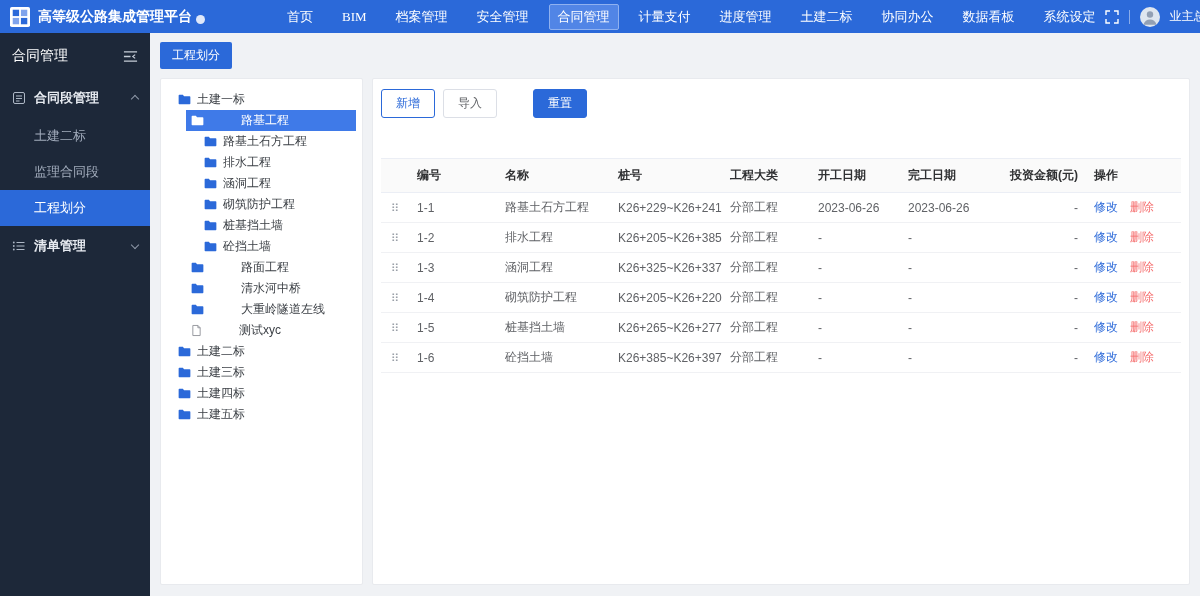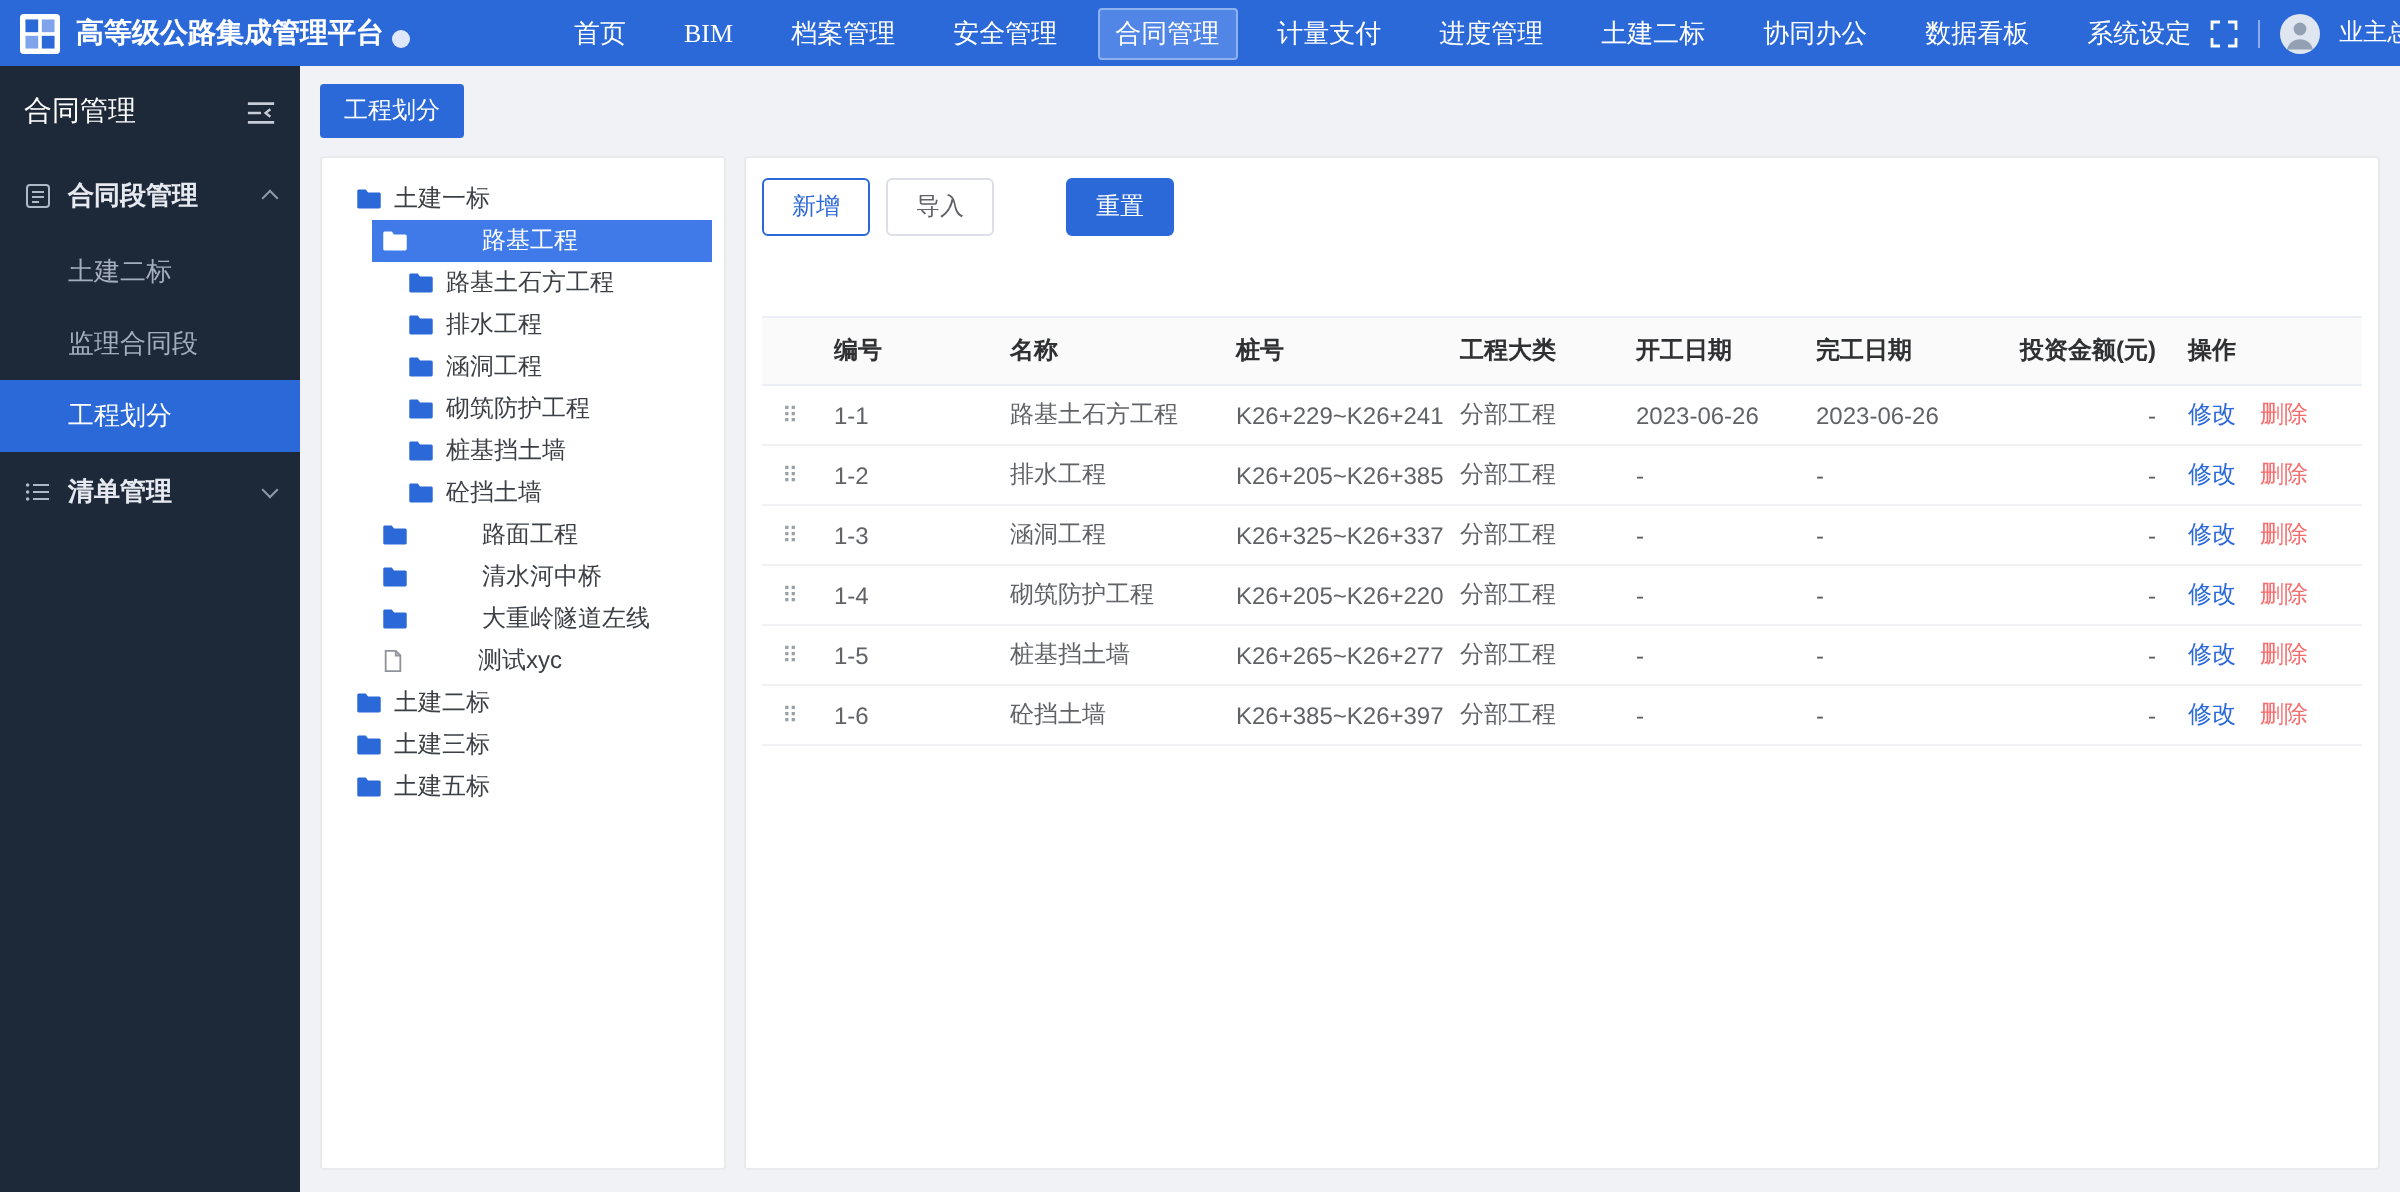--- a/index.html
+++ b/index.html
@@ -295,20 +295,28 @@
               </svg>
             </span>
             <span>土建三标</span>
           </div>
           <div class="tree-row lvl0">
             <span class="tree-icon">
               <svg width="13" height="11" viewBox="0 0 14 12">
                 <path fill="currentColor" d="M1.4 0.8h3.8l1.3 1.7h6.1c.5 0 .8.4.8.8v7.1c0 .5-.4.8-.8.8H1.4c-.5 0-.8-.4-.8-.8V1.6c0-.5.4-.8.8-.8z"></path>
               </svg>
             </span>
+            <span>土建四标</span>
+          </div>
+          <div class="tree-row lvl0">
+            <span class="tree-icon">
+              <svg width="13" height="11" viewBox="0 0 14 12">
+                <path fill="currentColor" d="M1.4 0.8h3.8l1.3 1.7h6.1c.5 0 .8.4.8.8v7.1c0 .5-.4.8-.8.8H1.4c-.5 0-.8-.4-.8-.8V1.6c0-.5.4-.8.8-.8z"></path>
+              </svg>
+            </span>
             <span>土建五标</span>
           </div>
         </div>
       <div class="card table-card">
         <div class="toolbar">
           <button class="btn btn-add">新增</button>
           <button class="btn">导入</button>
           <button class="btn btn-reset">重置</button>
         </div>
         <table>

